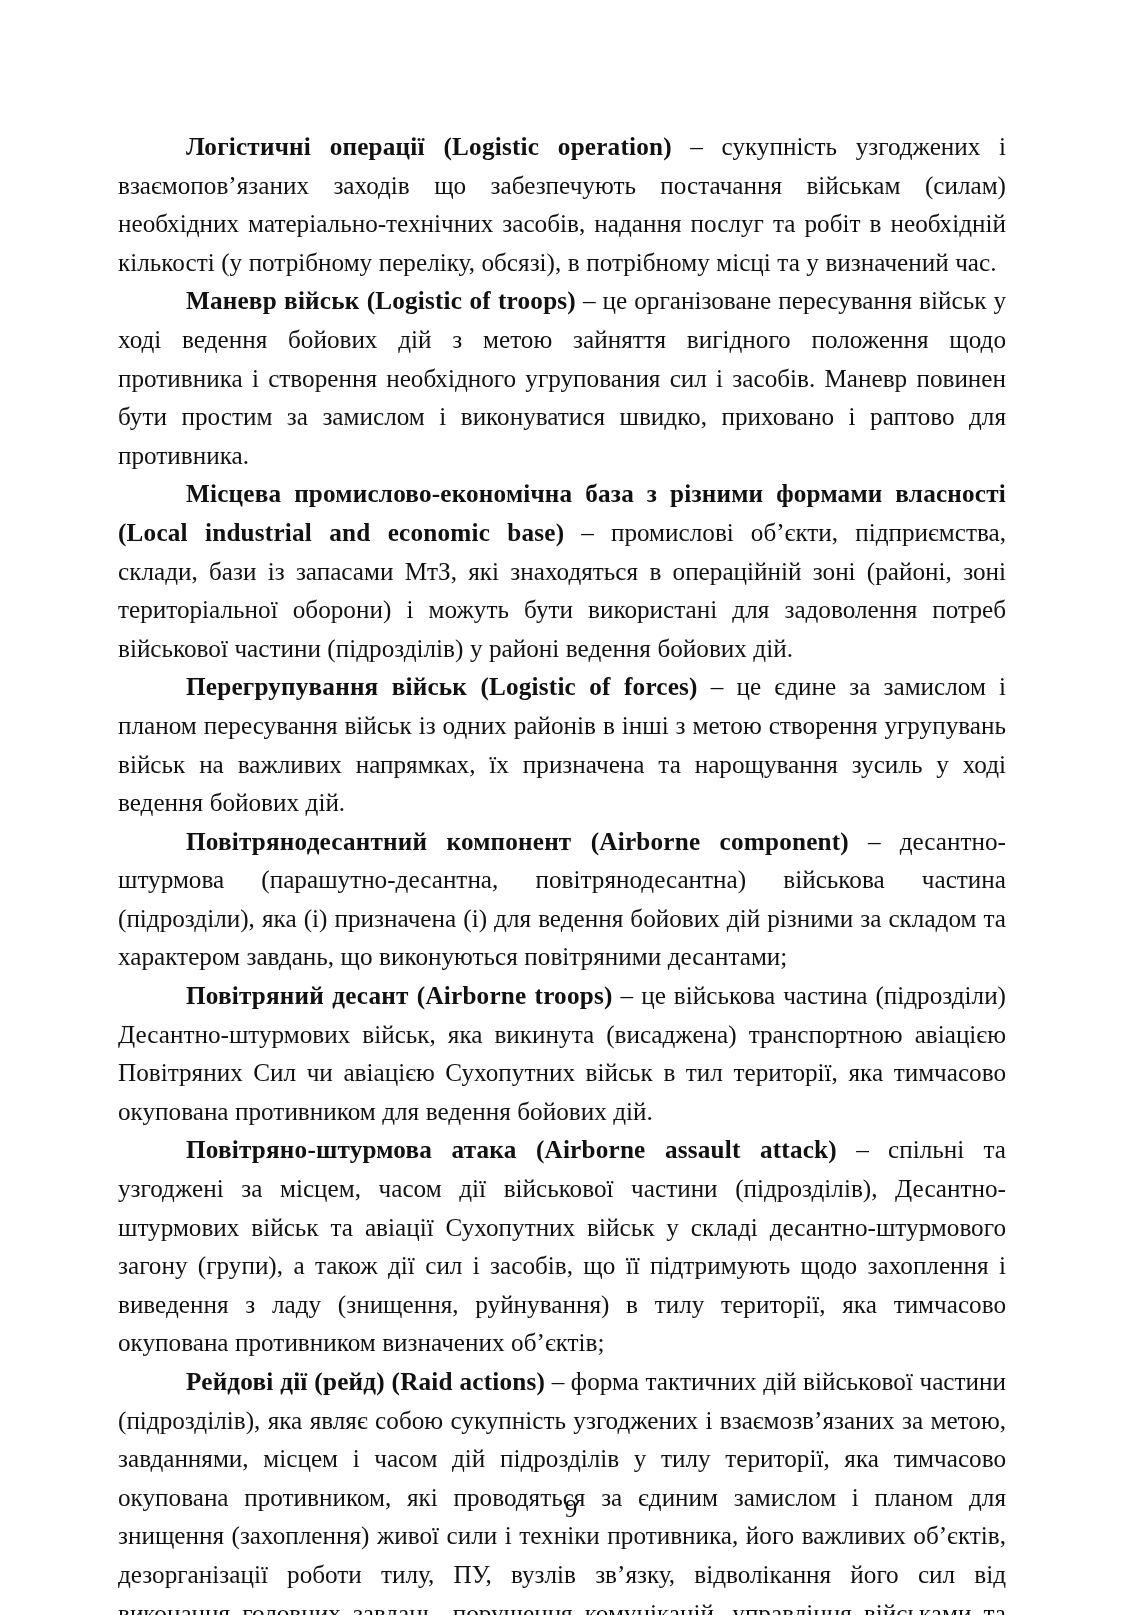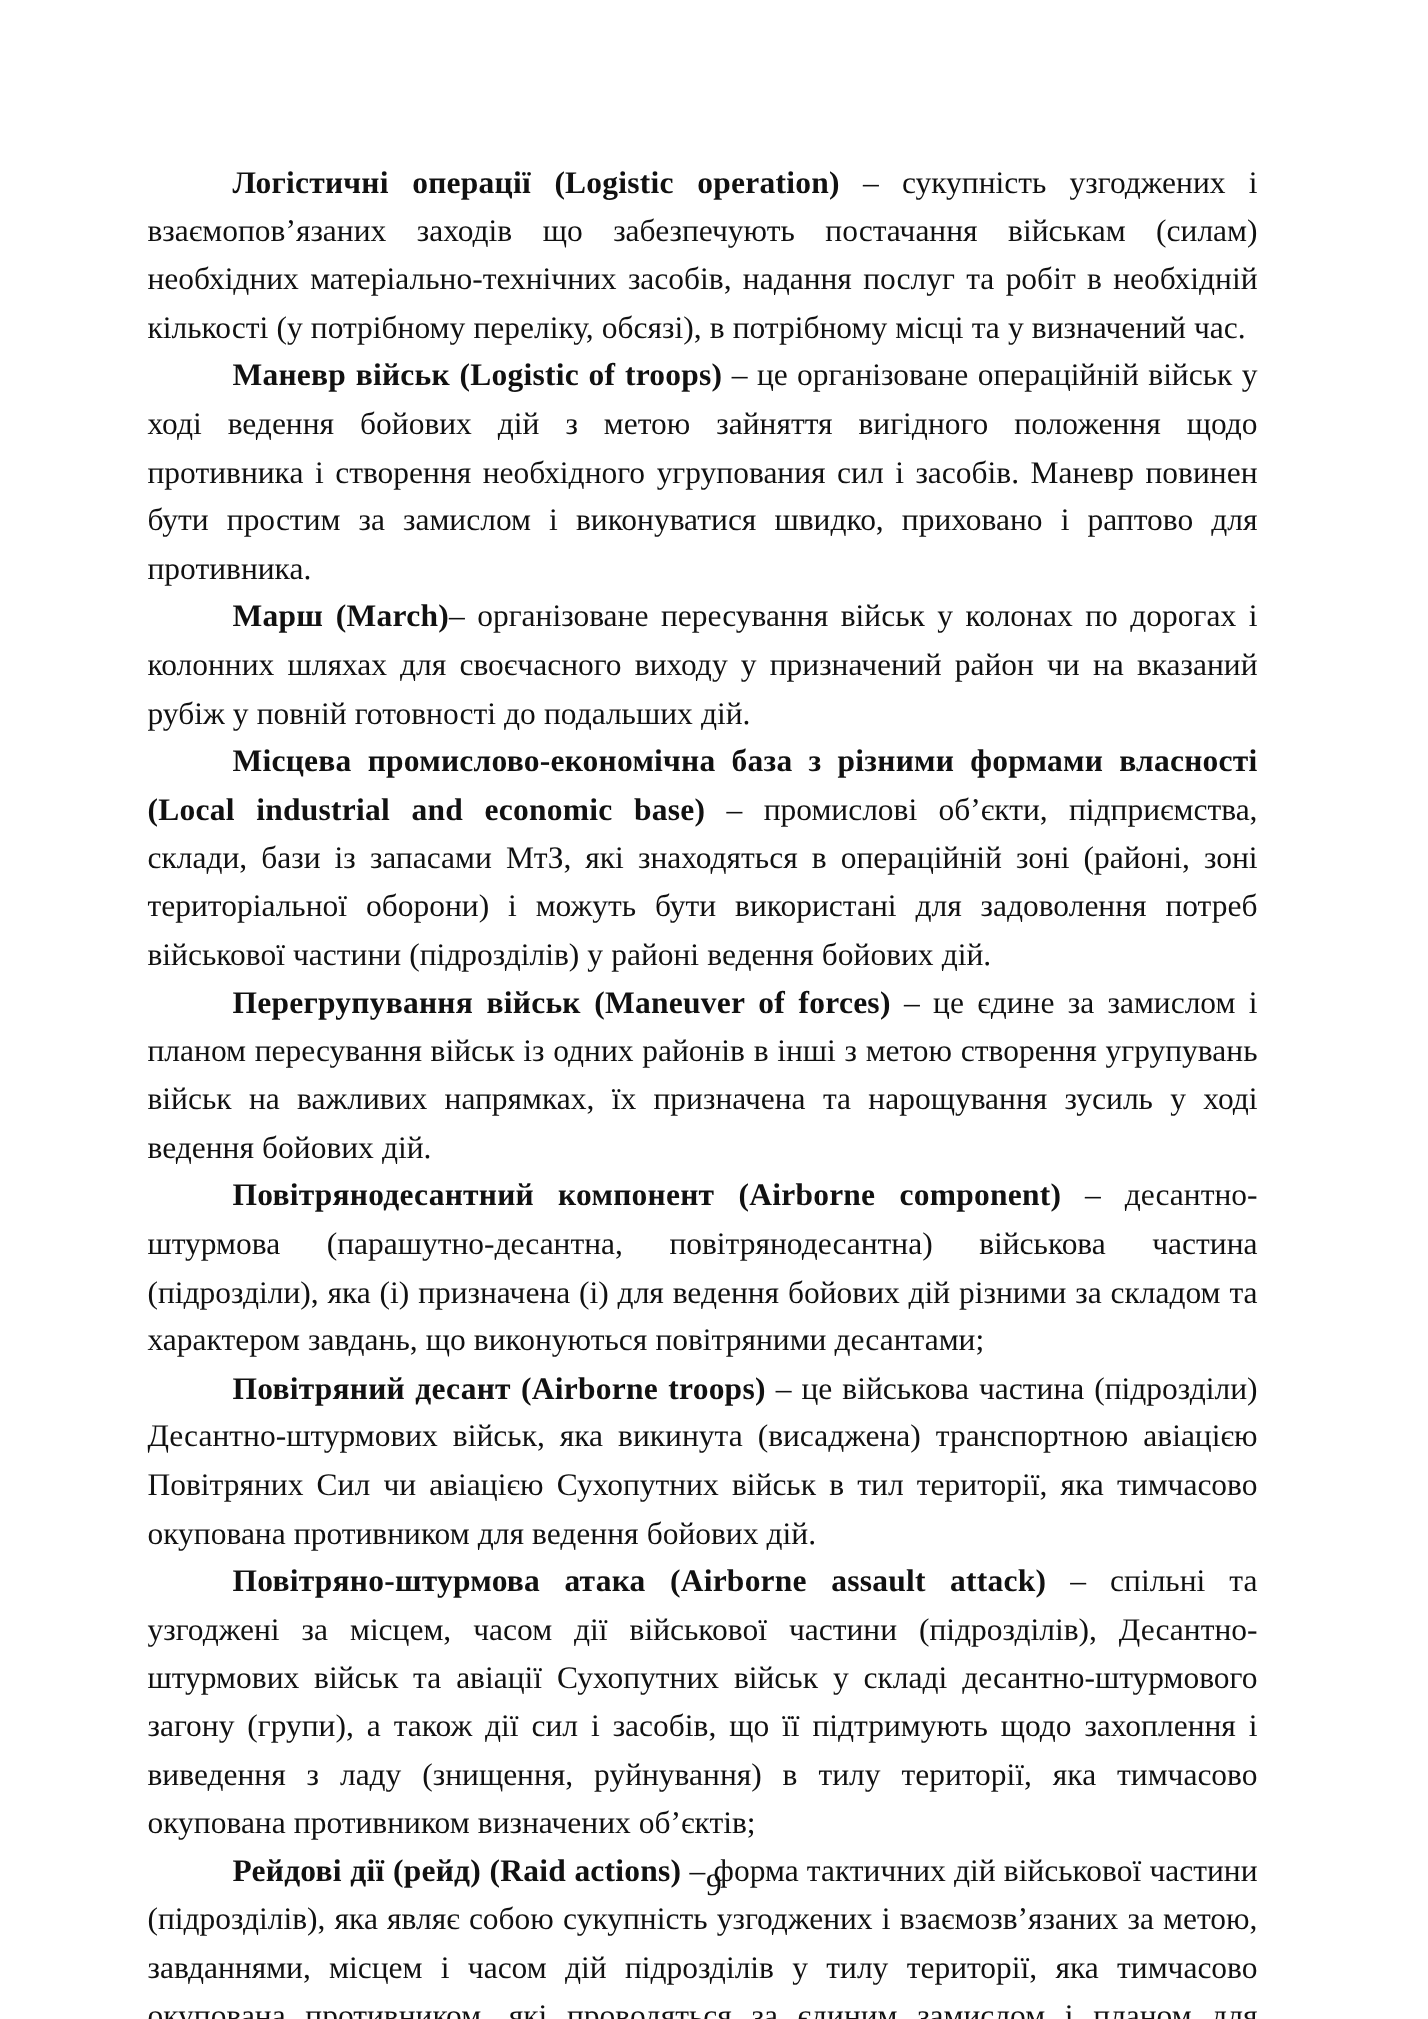--- a/index.html
+++ b/index.html
@@ -60,33 +60,30 @@
 
 <div class="page">
 
   <div class="text-block">
 
     <p class="para">
       <span class="term">Логістичні операції (Logistic operation)</span><span class="dash"> – </span><span>сукупність узгоджених і взаємопов’язаних заходів що забезпечують постачання військам (силам) необхідних матеріально-технічних засобів, надання послуг та робіт в необхідній кількості (у потрібному переліку, обсязі), в потрібному місці та у визначений час.</span>
     </p>
 
     <p class="para">
-      <span class="term">Маневр військ (Logistic of troops)</span><span class="dash"> – </span><span>це організоване операційній військ у ході ведення бойових дій з метою зайняття вигідного положення щодо противника і створення необхідного угрупования сил і засобів. Маневр повинен бути простим за замислом і виконуватися швидко, приховано і раптово для противника.</span>
+      <span class="term">Маневр військ (Logistic of troops)</span><span class="dash"> – </span><span>це організоване пересування військ у ході ведення бойових дій з метою зайняття вигідного положення щодо противника і створення необхідного угрупования сил і засобів. Маневр повинен бути простим за замислом і виконуватися швидко, приховано і раптово для противника.</span>
     </p>
 
-    <p class="para">
-      <span class="term">Марш (March)</span><span class="dash">– </span><span>організоване пересування військ у колонах по дорогах і колонних шляхах для своєчасного виходу у призначений район чи на вказаний рубіж у повній готовності до подальших дій.</span>
-    </p>
 
     <p class="para">
       <span class="term">Місцева промислово-економічна база з різними формами власності (Local industrial and economic base)</span><span class="dash"> – </span><span>промислові об’єкти, підприємства, склади, бази із запасами МтЗ, які знаходяться в операційній зоні (районі, зоні територіальної оборони) і можуть бути використані для задоволення потреб військової частини (підрозділів) у районі ведення бойових дій.</span>
     </p>
 
     <p class="para">
-      <span class="term">Перегрупування військ (Maneuver of forces)</span><span class="dash"> – </span><span>це єдине за замислом і планом пересування військ із одних районів в інші з метою створення угрупувань військ на важливих напрямках, їх призначена та нарощування зусиль у ході ведення бойових дій.</span>
+      <span class="term">Перегрупування військ (Logistic of forces)</span><span class="dash"> – </span><span>це єдине за замислом і планом пересування військ із одних районів в інші з метою створення угрупувань військ на важливих напрямках, їх призначена та нарощування зусиль у ході ведення бойових дій.</span>
     </p>
 
     <p class="para">
       <span class="term">Повітрянодесантний компонент (Airborne component)</span><span class="dash">  – </span><span>десантно-штурмова (парашутно-десантна, повітрянодесантна) військова частина (підрозділи), яка (і) призначена (і) для ведення бойових дій різними за складом та характером завдань, що виконуються повітряними десантами;</span>
     </p>
 
     <p class="para">
       <span class="term">Повітряний десант (Airborne troops)</span><span class="dash"> – </span><span>це військова частина (підрозділи) Десантно-штурмових військ, яка викинута (висаджена) транспортною авіацією Повітряних Сил чи авіацією Сухопутних військ в тил території, яка тимчасово окупована противником для ведення бойових дій.</span>
     </p>
 

